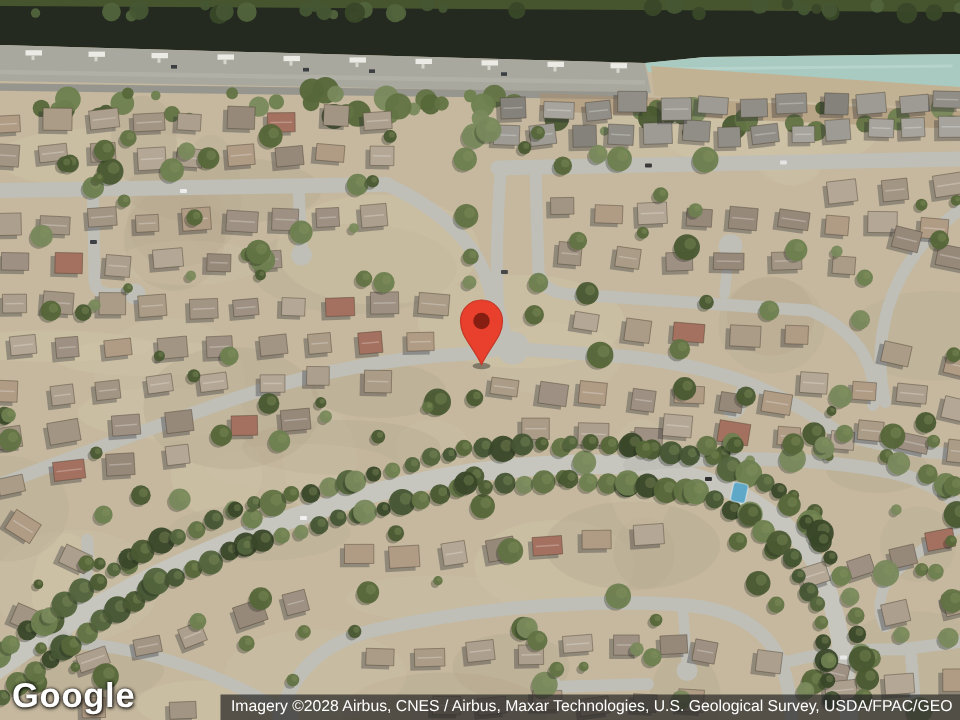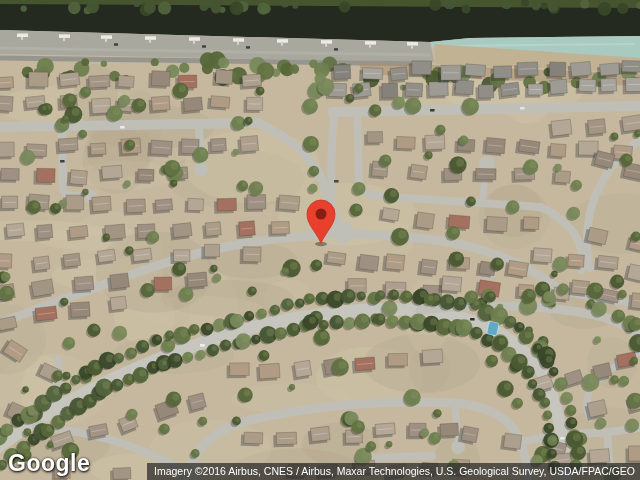--- a/index.html
+++ b/index.html
@@ -1953,15 +1953,15 @@
 
   <svg class="pin" viewBox="0 0 44 56">
     <ellipse cx="22" cy="53" rx="6" ry="2.2" fill="rgba(0,0,0,0.35)"></ellipse>
     <path id="pin-body" d="M22,52 C15.5,38.5 8,33.5 8,23 a14,14 0 1 1 28,0 C36,33.5 28.5,38.5 22,52 Z" fill="#E8402D" stroke="#C53727" stroke-width="0.8"></path>
     <circle id="pin-dot" cx="22" cy="23" r="5.5" fill="#861F12"></circle>
   </svg>
 
   <div class="google-logo">Google</div>
 
   <div class="attribution" id="attribution-bar" style="background: rgba(35, 35, 35, 0.7);">
-    <span>Imagery ©2016 Airbus, CNES / Airbus, Maxar Technologies, U.S. Geological Survey, USDA/FPAC/GEO</span>
+    <span>Imagery ©2028 Airbus, CNES / Airbus, Maxar Technologies, U.S. Geological Survey, USDA/FPAC/GEO</span>
   </div>
 </div>
 
 </body></html>

